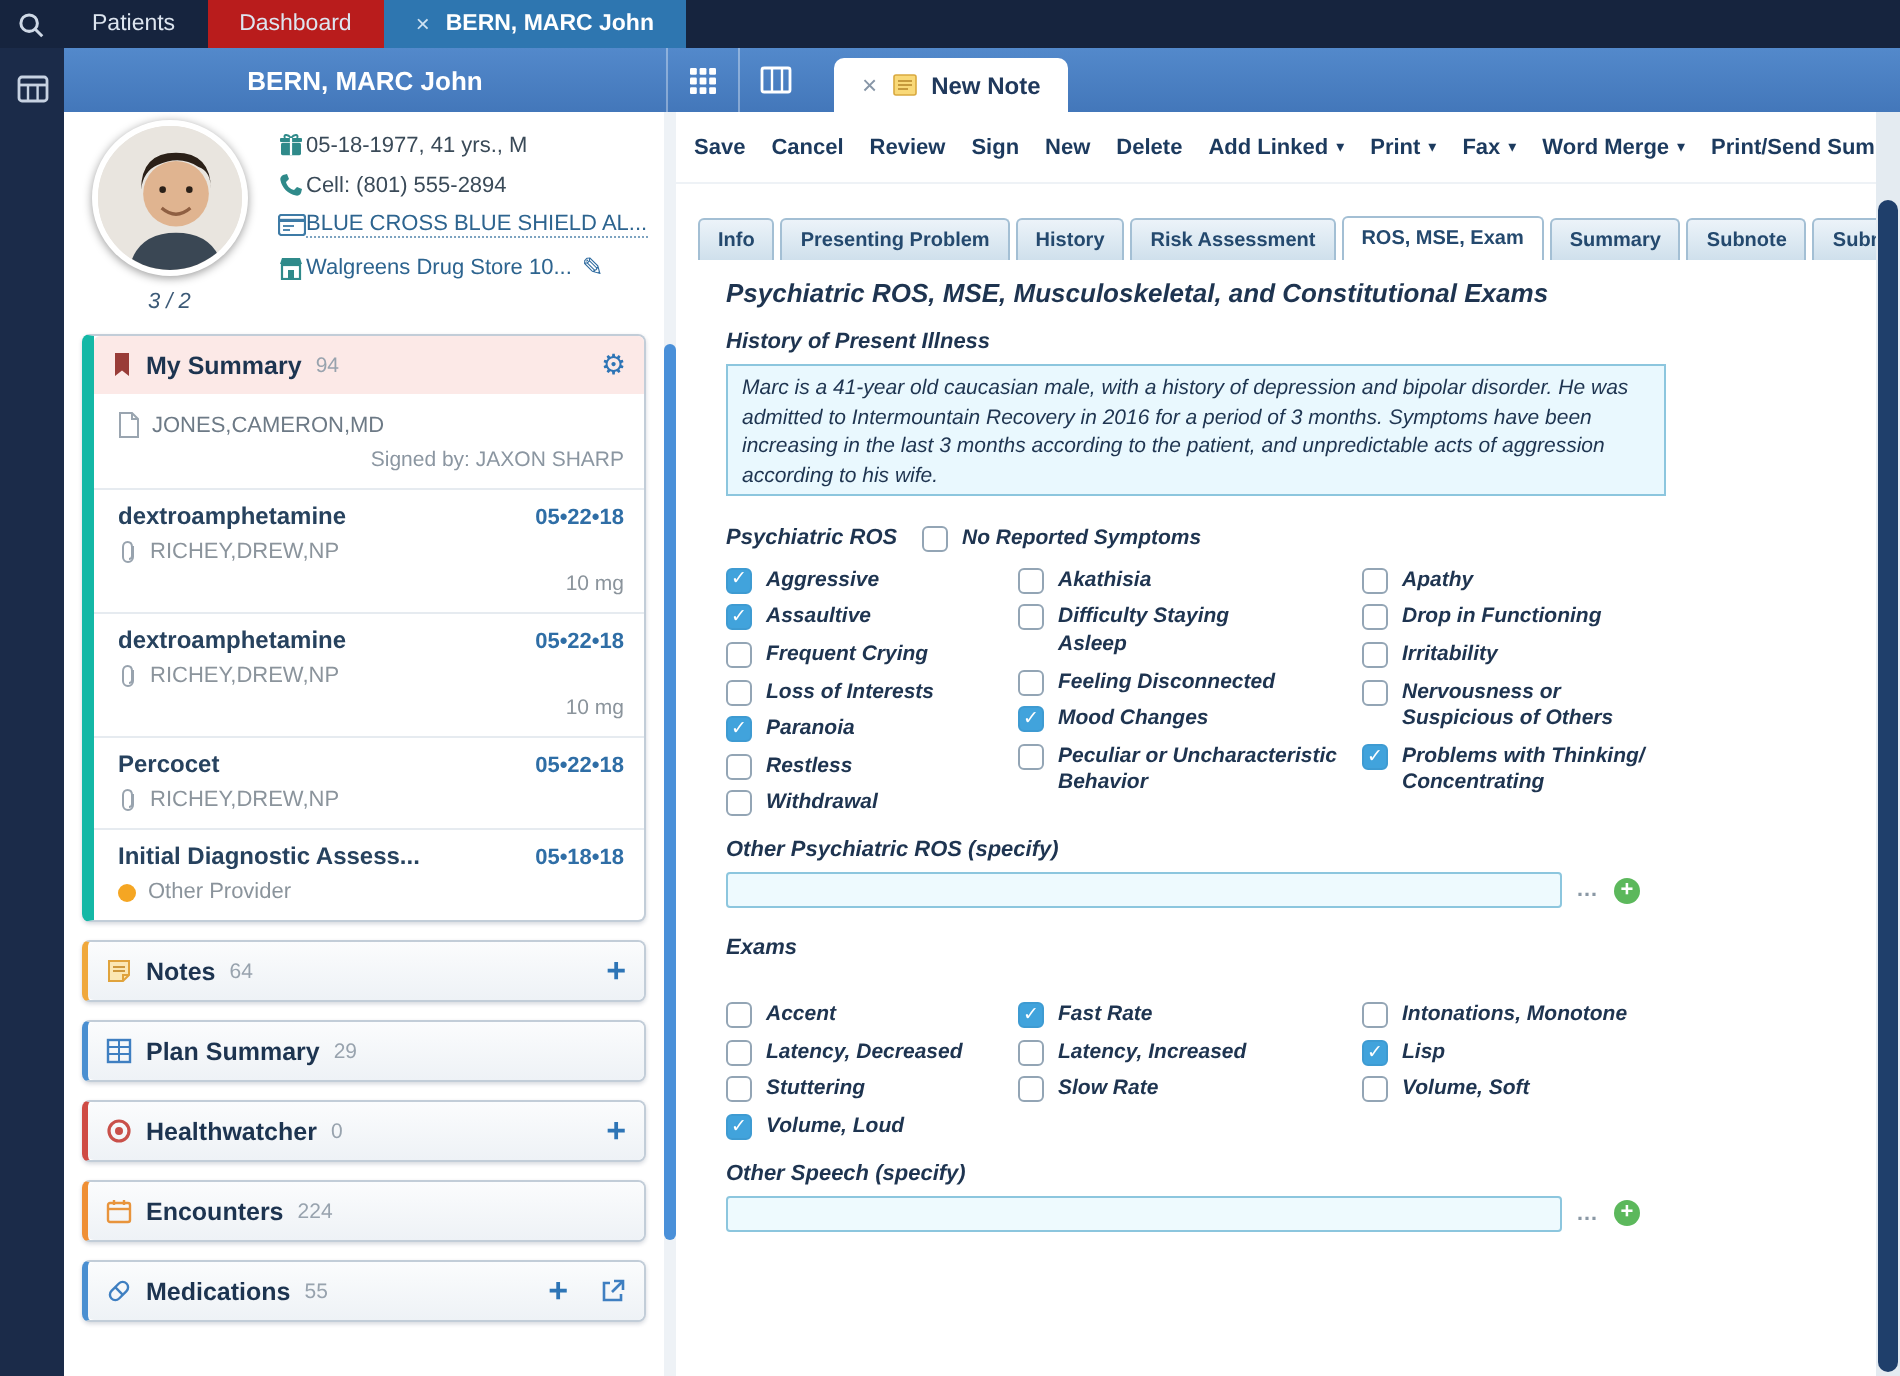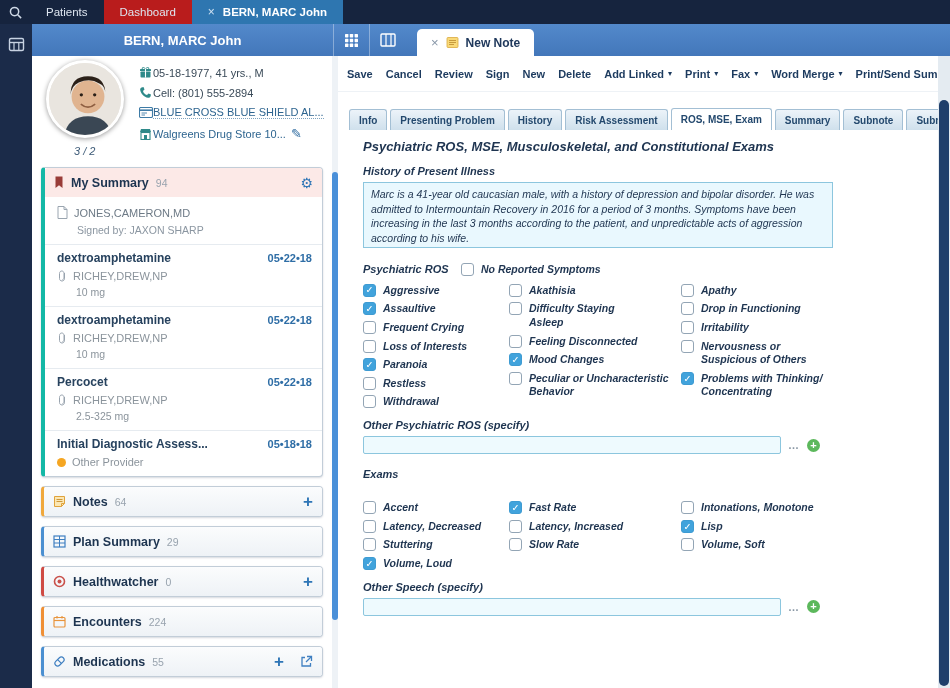--- a/index.html
+++ b/index.html
@@ -41,21 +41,21 @@
 
   .cards{padding:10px 9px 0 9px;}
   .card{background:#fff;border:1px solid #c2cdd8;border-left:3px solid #c2cdd8;border-radius:4px;margin-bottom:9px;box-shadow:0 1px 2px rgba(20,40,70,.18);}
   .card-header{height:29px;display:flex;align-items:center;gap:7px;padding:0 9px;background:linear-gradient(#fbfcfd,#eef2f6);border-radius:3px;cursor:pointer;}
   .card-title{font-weight:bold;font-size:12.5px;color:#1d3450;}
   .card-count{font-size:10.5px;color:#98a3ae;}
   .card-add{margin-left:auto;color:#2e75b6;font-weight:bold;font-size:17px;line-height:1;cursor:pointer;}
   .send-icon{margin-left:9px;display:flex;cursor:pointer;}
   .card-icon{display:flex;}
 
-  .summary-card{border-left:4px solid #14b8a6;}
+  .summary-card{border-left:6px solid #14b8a6;text-align:right;}
   .summary-header{background:#fce9e7;border-radius:3px 3px 0 0;}
   .gear{margin-left:auto;color:#2e75b6;font-size:14px;cursor:pointer;}
   .sum-entry{padding:6px 10px 8px 12px;border-top:1px solid #e6ebf0;cursor:pointer;}
   .sum-entry.first{border-top:none;padding-top:9px;}
   .prov-row{display:flex;align-items:center;gap:6px;}
   .prov-name{font-size:11px;color:#6d7a86;}
   .signed{font-size:10.5px;color:#8b96a1;margin:5px 0 0 20px;}
   .entry-row1{display:flex;align-items:baseline;}
   .med-name{font-weight:bold;font-size:12px;color:#27425e;}
   .entry-date{margin-left:auto;font-weight:bold;font-size:11px;color:#2f6ea6;}
@@ -299,21 +299,20 @@
               <span class="entry-date">05•22•18</span>
             </div>
           <div class="entry-row2">
             <span style="display:flex;">
                 <svg width="10" height="12" viewBox="0 0 10 12">
                   <path d="M7.5 3 V8.5 C7.5 10 6.4 11 5 11 C3.6 11 2.5 10 2.5 8.5 V3.5 C2.5 2.1 3.4 1 4.8 1 C6.2 1 7 2.1 7 3.5 V8 C7 8.8 6.3 9.5 5.5 9.5" fill="none" stroke="#98a3ae" stroke-width="1"></path>
                 </svg>
               </span>
             <span>RICHEY,DREW,NP</span>
           </div>
-          <div class="entry-row3">2.5-325 mg</div>
         </div>
         <div class="sum-entry">
           <div class="entry-row1">
               <span class="med-name">Initial Diagnostic Assess...</span>
               <span class="entry-date">05•18•18</span>
             </div>
           <div class="entry-row2">
             <span class="orange-dot"></span>
             <span>Other Provider</span>
           </div>

